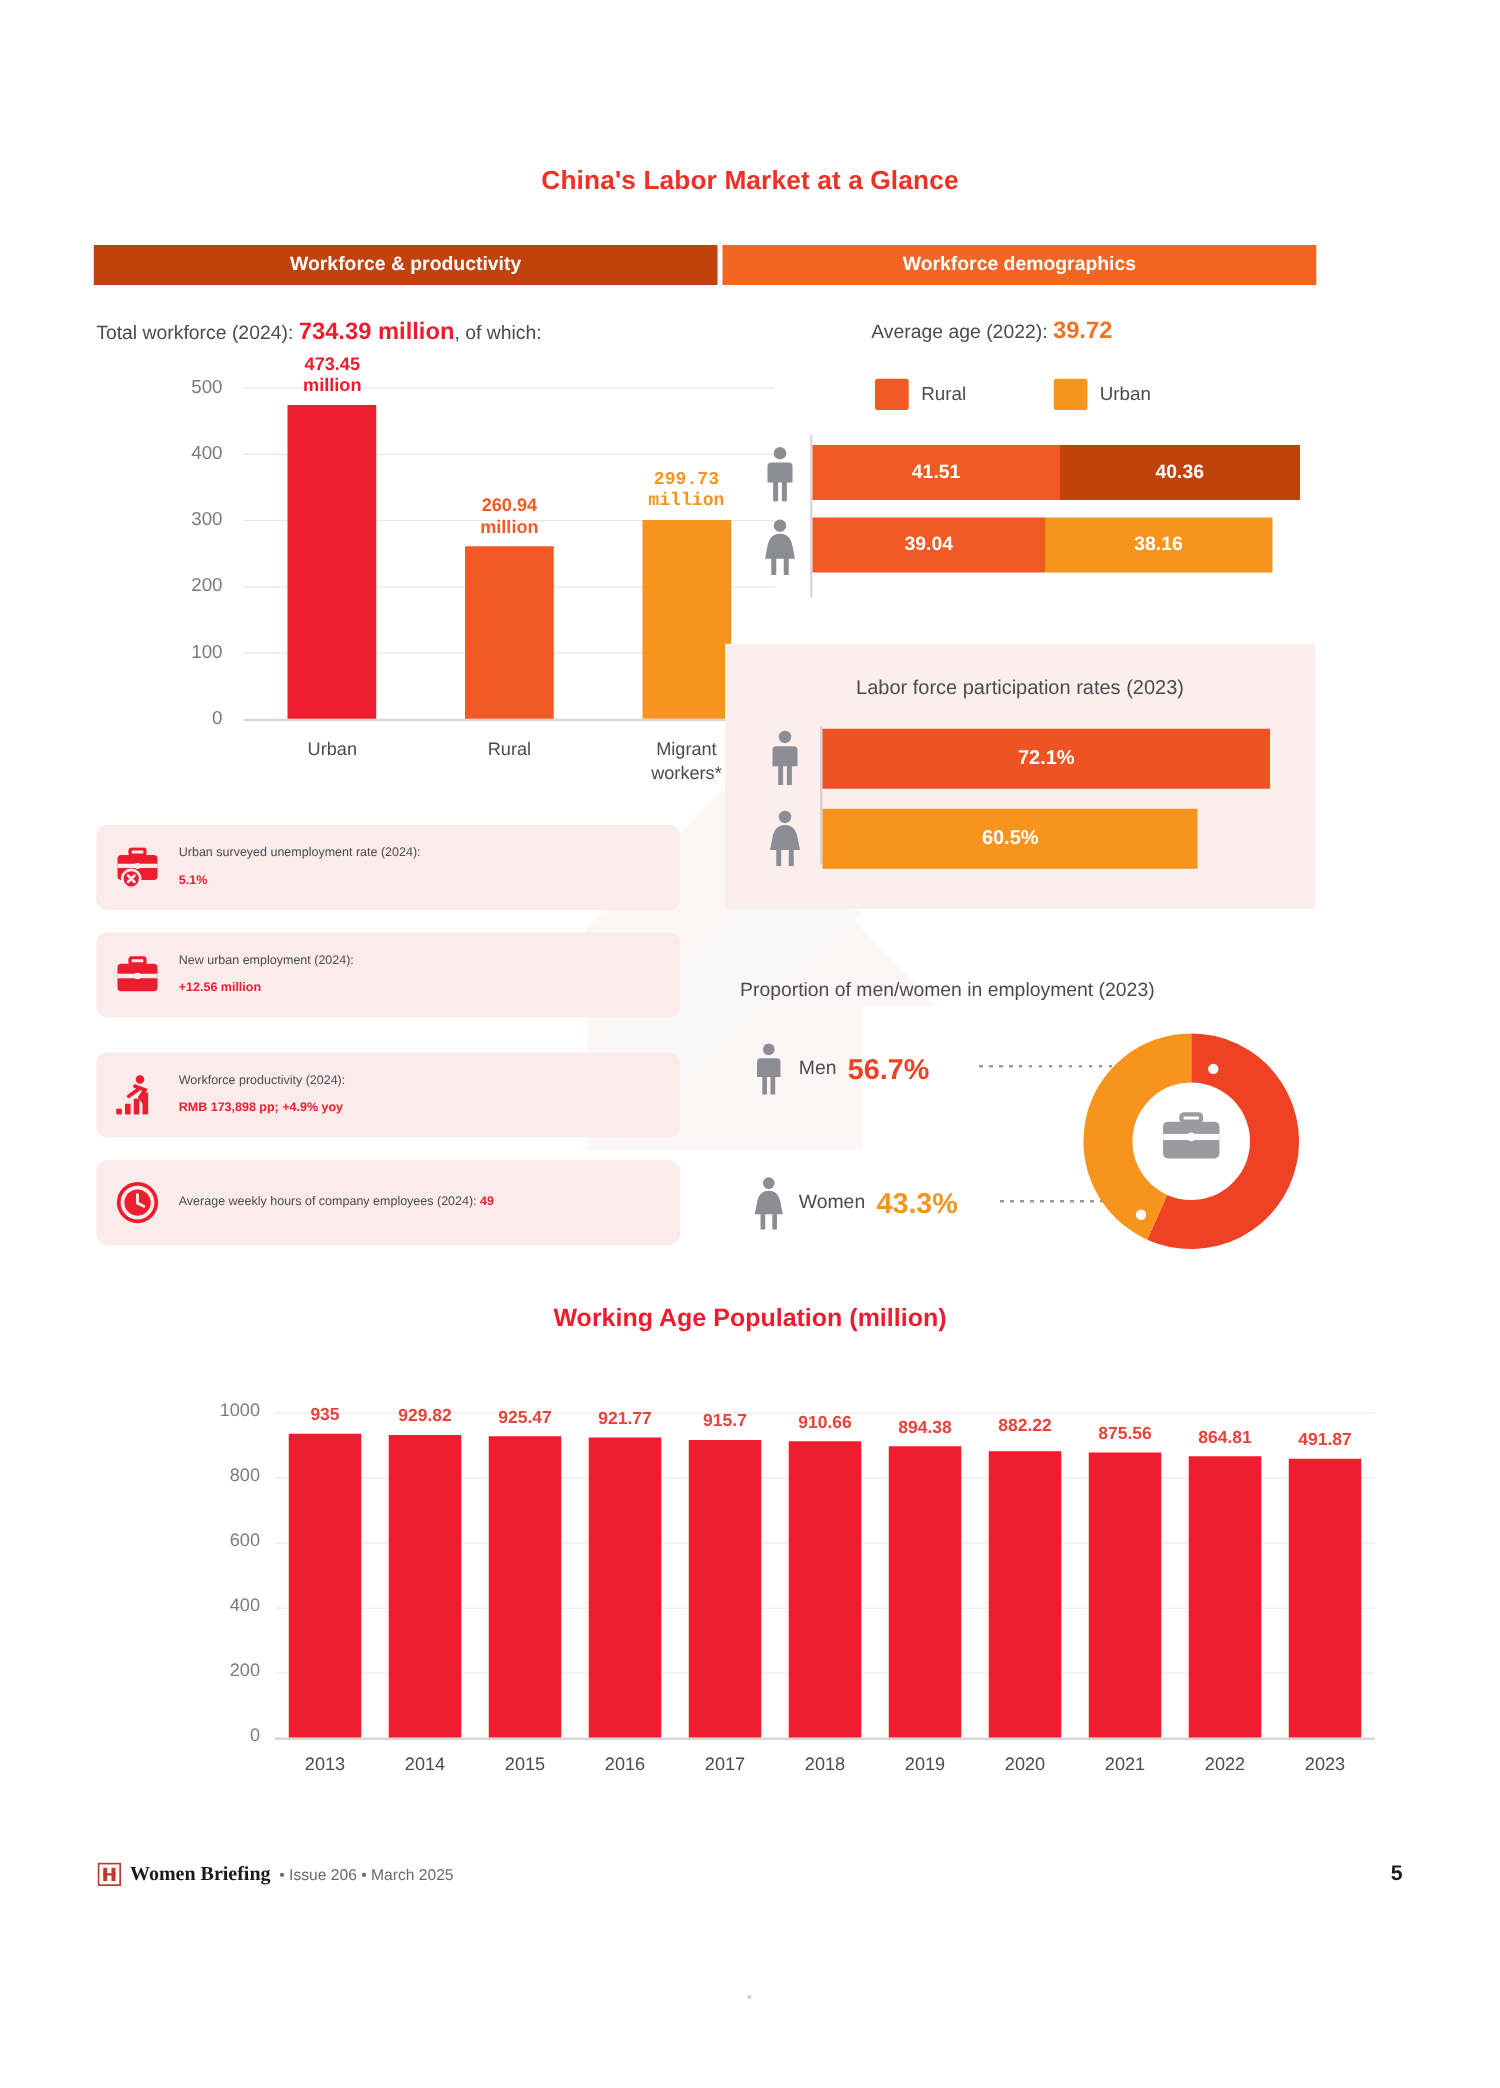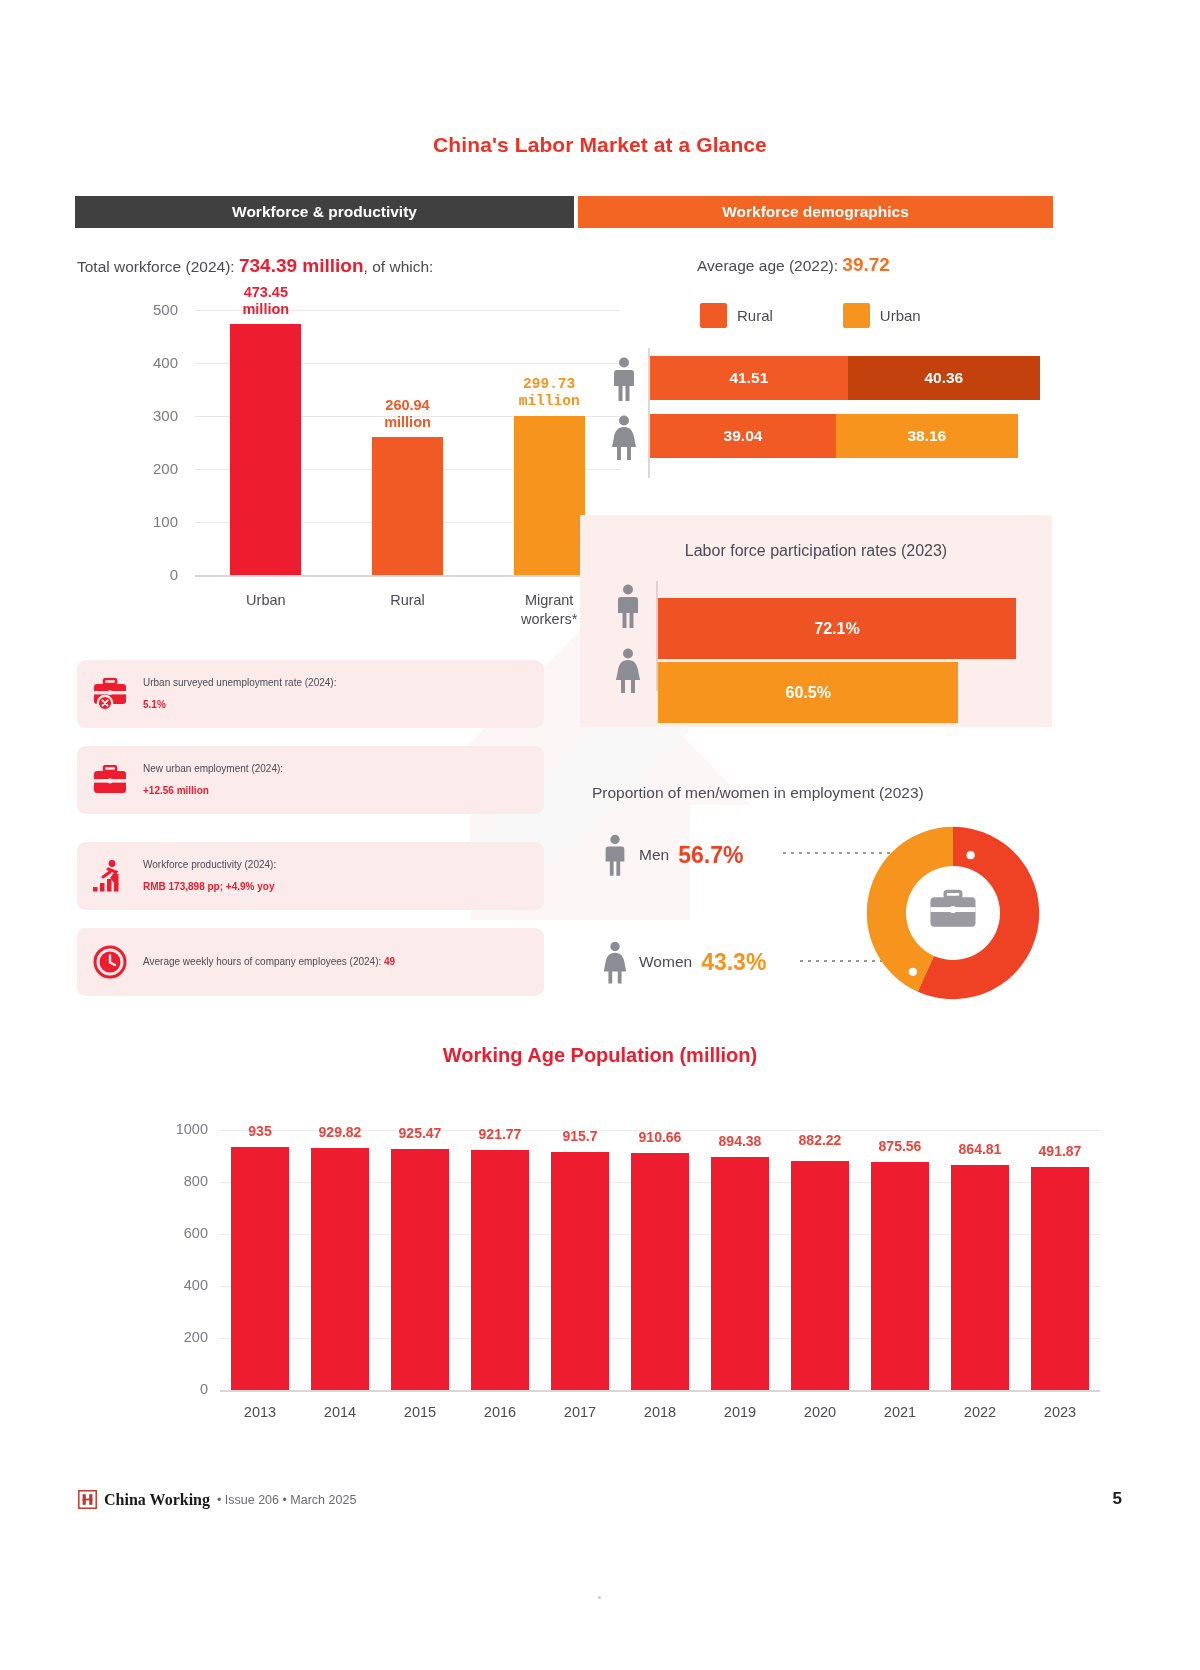--- a/index.html
+++ b/index.html
@@ -23,21 +23,21 @@
   .main-title{
     position:absolute;top:133px;left:0;width:1200px;text-align:center;
     font-size:21px;font-weight:bold;color:#ee3124;letter-spacing:.1px;
   }
 
   
   .col-head{
     position:absolute;height:32px;line-height:32px;text-align:center;
     color:#fff;font-weight:bold;font-size:15.5px;z-index:2;
   }
-  #head-left{left:75px;top:196px;width:499px;background:#404040;}
+  #head-left{left:75px;top:196px;width:499px;background:#c2410c;}
   #head-right{left:578px;top:196px;width:475px;background:#f26522;}
 
   
   .lead-line{position:absolute;font-size:15.5px;color:#4a4a52;}
   #left-lead{left:77px;top:255px;}
   #right-lead{left:697px;top:254px;}
   .lead-strong{font-weight:bold;font-size:19px;}
   .red-strong{color:#ed1c2e;}
   .orange-strong{color:#f4711f;}
 
@@ -67,22 +67,22 @@
   
   #agechart{position:absolute;left:600px;top:348px;width:455px;height:130px;z-index:2;}
   .agerow{position:absolute;left:50px;height:44px;display:flex;}
   .seg{display:flex;align-items:center;justify-content:center;color:#fff;font-weight:bold;font-size:15.5px;}
   .vrule{position:absolute;left:48px;top:0;width:2px;height:130px;background:#d9d9d9;}
   .person{position:absolute;left:8px;}
 
   
   #partpanel{position:absolute;left:580px;top:515px;width:472px;height:212px;background:#fdeeee;z-index:1;}
   #part-title{position:absolute;left:0;top:27px;width:472px;text-align:center;font-size:16px;color:#4a4a52;}
-  .pbar{position:absolute;left:78px;height:61px;display:flex;align-items:center;justify-content:center;
-        color:#fff;font-weight:bold;font-size:16px;margin-top:15px;}
+  .pbar{position:absolute;left:78px;height:48px;display:flex;align-items:center;justify-content:center;
+        color:#fff;font-weight:bold;font-size:16px;}
   #pvrule{position:absolute;left:76px;top:66px;width:2px;height:110px;background:#ddd0d0;}
 
   
   #prop-title{position:absolute;left:592px;top:784px;font-size:15.5px;color:#4a4a52;z-index:2;}
   .prow{position:absolute;display:flex;align-items:center;gap:9px;z-index:2;}
   .prow .lab{font-size:15.5px;color:#4a4a52;}
   .prow .pct{font-size:23px;font-weight:bold;}
   .dots{position:absolute;height:2px;z-index:2;
         background-image:repeating-linear-gradient(to right,#9b9b9b 0 3px,transparent 3px 8px);}
   #donut{position:absolute;left:855px;top:815px;width:196px;height:196px;z-index:2;}
@@ -349,19 +349,19 @@
     </div>
 
   <div id="footrule"></div>
   <div id="footer">
     <svg width="19" height="19" viewBox="0 0 19 19">
       <rect x="0.8" y="0.8" width="17.4" height="17.4" fill="none" stroke="#c0392b" stroke-width="1.5"></rect>
       <rect x="4.6" y="4.2" width="3.2" height="10.6" fill="#c0392b"></rect>
       <rect x="11.2" y="4.2" width="3.2" height="10.6" fill="#c0392b"></rect>
       <rect x="4.6" y="8.6" width="9.8" height="1.8" fill="#c0392b"></rect>
     </svg>
-    <span id="footer-brand">China Working</span>
+    <span id="footer-brand">Women Briefing</span>
     <span id="footer-meta">• Issue 206 • March 2025</span>
   </div>
   <div id="pagenum">5</div>
   <div class="dotmark"></div>
 
 </div>
 
 </body></html>

